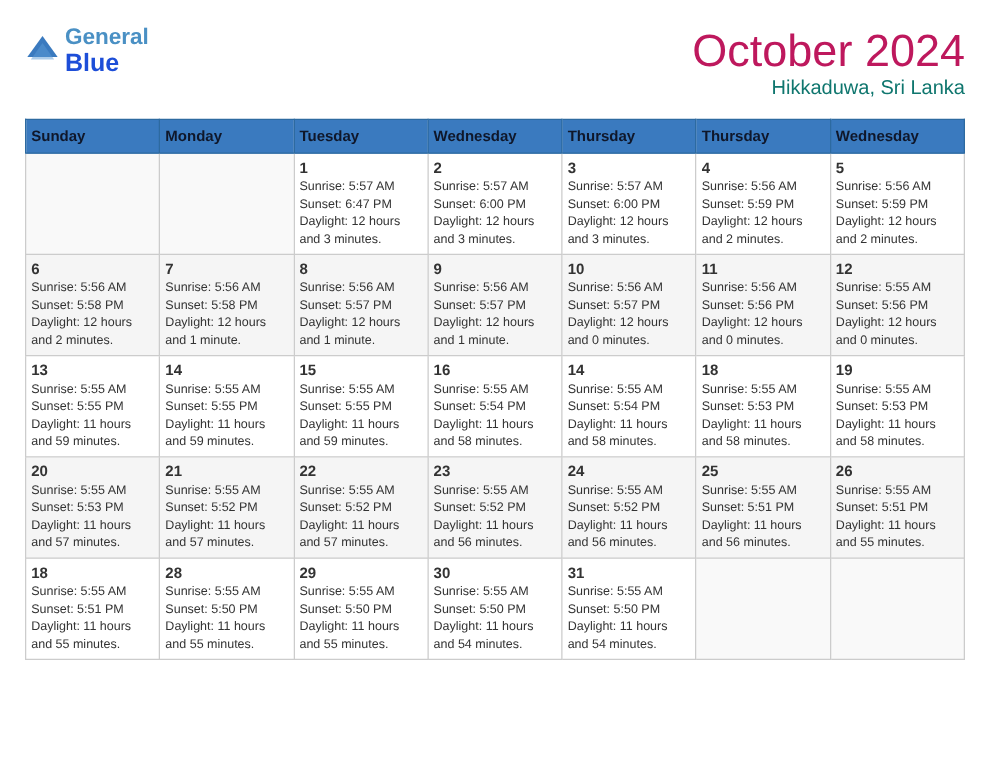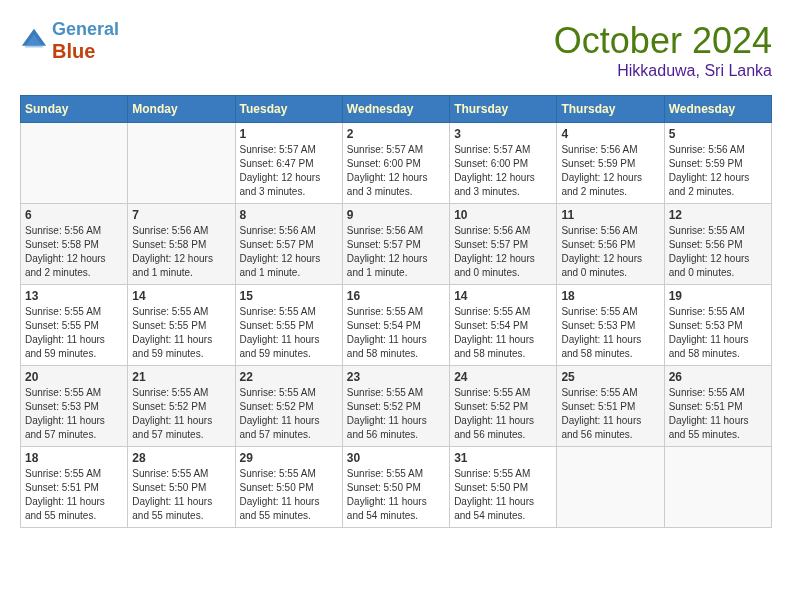--- a/index.html
+++ b/index.html
@@ -34,34 +34,34 @@
     .logo-icon {
       width: 28px;
       height: 28px;
     }
     .title-block {
       text-align: right;
     }
     .month-title {
       font-size: 36px;
       font-weight: 300;
-      color: #4d7c0f;
+      color: #be185d;
     }
     .location {
       font-size: 16px;
-      color: #4c1d95;
+      color: #0f766e;
     }
     table {
       width: 100%;
       border-collapse: collapse;
       font-size: 11px;
     }
     thead tr th {
       background-color: #3a7abf;
-      color: #fef9c3;
+      color: #0f172a;
       padding: 6px 4px;
       text-align: left;
       font-size: 12px;
       font-weight: bold;
       border: 1px solid #2d6aa0;
     }
     tbody tr td {
       border: 1px solid #ccc;
       vertical-align: top;
       padding: 4px;
@@ -92,21 +92,21 @@
 <body>
 
 <div class="header">
   <div class="logo">
     <svg class="logo-icon" viewBox="0 0 30 30">
       <polygon points="15,2 28,20 2,20" fill="#3a7abf"></polygon>
       <polygon points="15,8 25,22 5,22" fill="#5a9ad5" opacity="0.5"></polygon>
     </svg>
     <div class="logo-text">
       <div><span>General</span></div>
-      <div style="color:#c2410c; font-size:20px; font-weight:bold;">Blue</div>
+      <div style="color:#1d4ed8; font-size:20px; font-weight:bold;">Blue</div>
     </div>
   </div>
   <div class="title-block">
     <div class="month-title">October 2024</div>
     <div class="location">Hikkaduwa, Sri Lanka</div>
   </div>
 </div>
 
 <table>
   <thead>

